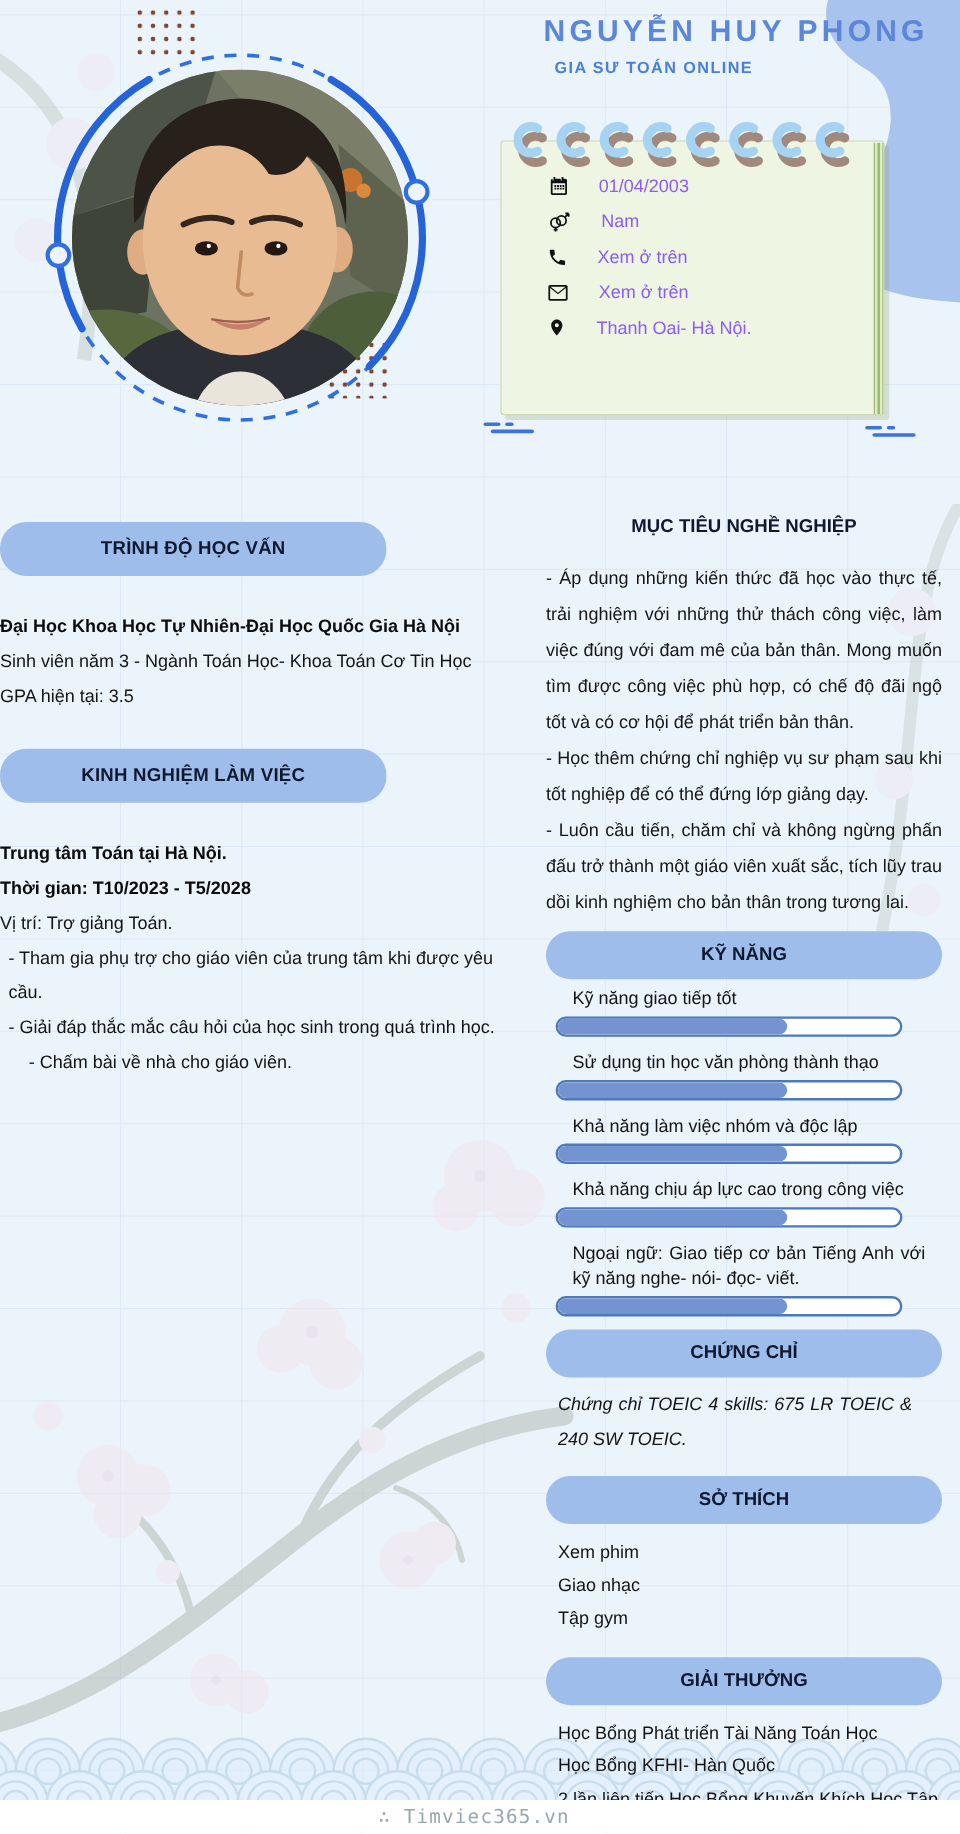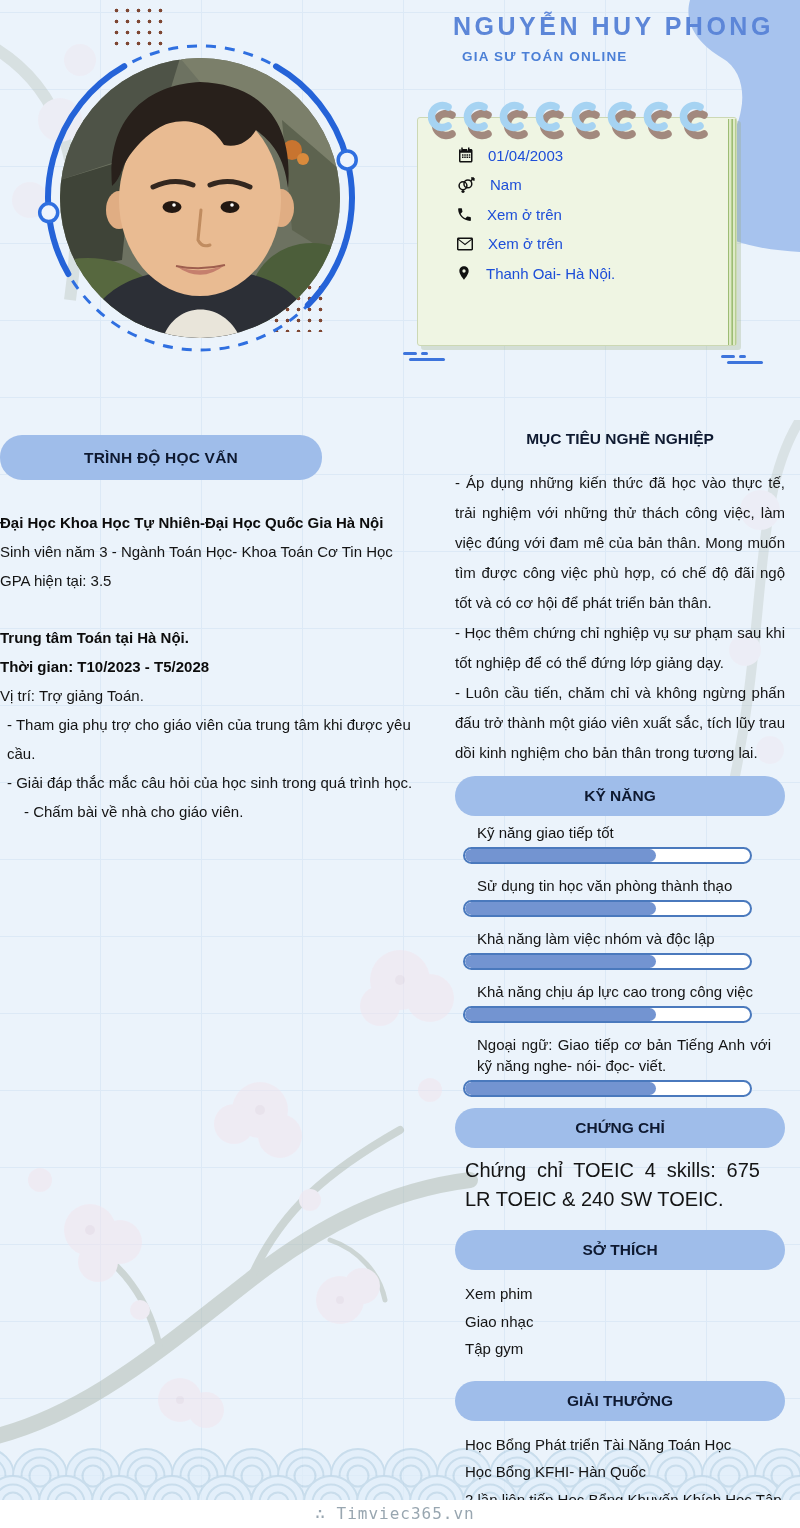--- a/index.html
+++ b/index.html
@@ -30,21 +30,21 @@
   .photo{position:absolute;left:60px;top:58px;width:280px;height:280px;border-radius:50%;
     overflow:hidden;z-index:3;}
   .ringwrap{position:absolute;left:35px;top:33px;width:330px;height:330px;z-index:4;}
   
   .card{position:absolute;left:417px;top:117px;width:320px;height:229px;z-index:3;
     background:#eff5e3;border:1px solid #ccd8b4;border-radius:3px;
     box-shadow:4px 4px 0 rgba(150,170,120,.28);}
   .card-edge{position:absolute;top:1px;right:0;width:8px;height:226px;
     background:repeating-linear-gradient(90deg,#9cbc74 0 1px,#dfeac6 1px 3px,#b6cf92 3px 4px);}
   .card-rows{position:absolute;left:38px;top:28px;display:flex;flex-direction:column;gap:11.5px;}
-  .crow{display:flex;align-items:center;gap:14px;font-size:15px;color:#1d4ed8;height:18px;}
+  .crow{display:flex;align-items:center;gap:25px;font-size:15px;color:#8b5cf6;height:18px;}
   .crow svg{flex:0 0 auto;}
   .rings{position:absolute;left:428px;top:99px;width:292px;height:46px;z-index:5;}
   
   .col-left{position:absolute;left:0;top:435px;width:433px;z-index:2;}
   .col-right{position:absolute;left:455px;top:430px;width:330px;z-index:2;}
   .pill{width:322px;height:45px;background:#9fbdea;border-radius:22px;
     display:flex;align-items:center;justify-content:center;
     font-weight:bold;font-size:15.5px;color:#0e1930;letter-spacing:.2px;}
   .pill-r{width:330px;height:40px;background:#9fbdea;border-radius:20px;
     display:flex;align-items:center;justify-content:center;
@@ -52,22 +52,22 @@
   .edu-block,.exp-block{margin-top:28px;font-size:15px;line-height:29px;color:#141414;}
   .bold-line{font-weight:bold;color:#0c0c0c;}
   .obj-heading{text-align:center;font-weight:bold;font-size:15.5px;color:#0e1930;margin-bottom:20px;}
   .obj p{margin:0;text-align:justify;font-size:15px;line-height:30px;color:#161616;}
   .skills-pill{margin-top:8px;}
   .skill-label{margin:6px 12px 4px;padding:0 2px 0 10px;font-size:15px;line-height:21px;
     text-align:justify;color:#141414;}
   .bar{margin:0 0 11px 8px;width:289px;height:17px;border:2px solid #4a79bd;border-radius:9px;
     background:#fff;overflow:hidden;}
   .bar-fill{height:100%;background:#7394d1;border-radius:9px;}
-  .cert-text{margin-top:8px;padding-left:10px;width:305px;font-size:20px;line-height:29px;
-    text-align:justify;color:#141414;}
+  .cert-text{margin-top:8px;padding-left:10px;width:305px;font-size:15px;line-height:29px;
+    text-align:justify;color:#141414;font-style:italic;}
   .plain-list{margin-top:10px;padding-left:10px;font-size:15px;line-height:27.5px;color:#141414;}
   .mt16{margin-top:16px;} .mt18{margin-top:18px;}
   
   .waves{position:absolute;left:0;top:1443px;width:800px;height:57px;z-index:1;opacity:.65;}
   .footer{position:absolute;left:0;bottom:0;width:800px;height:28px;background:#ffffff;z-index:6;
     font-family:"DejaVu Sans Mono",monospace;font-size:16px;color:#98a6b0;
     text-align:center;line-height:27px;padding-right:10px;letter-spacing:1px;}
 </style>
 </head>
 <body>
@@ -258,20 +258,23 @@
   <div class="col-left">
     <div class="pill">
       <span>TRÌNH ĐỘ HỌC VẤN</span>
     </div>
     <div class="edu-block">
       <div class="bold-line">Đại Học Khoa Học Tự Nhiên-Đại Học Quốc Gia Hà Nội</div>
       <div>Sinh viên năm 3 - Ngành Toán Học- Khoa Toán Cơ Tin Học</div>
       <div>GPA hiện tại: 3.5</div>
     </div>
 
+    <div class="pill" style="margin-top:29px;">
+      <span>KINH NGHIỆM LÀM VIỆC</span>
+    </div>
     <div class="exp-block">
       <div class="bold-line">Trung tâm Toán tại Hà Nội.</div>
       <div class="bold-line">Thời gian: T10/2023 - T5/2028</div>
       <div>Vị trí: Trợ giảng Toán.</div>
       <div style="padding-left:7px;">- Tham gia phụ trợ cho giáo viên của trung tâm khi được yêu cầu.</div>
       <div style="padding-left:7px;">- Giải đáp thắc mắc câu hỏi của học sinh trong quá trình học.</div>
       <div style="padding-left:24px;">- Chấm bài về nhà cho giáo viên.</div>
     </div>
   </div>
 

